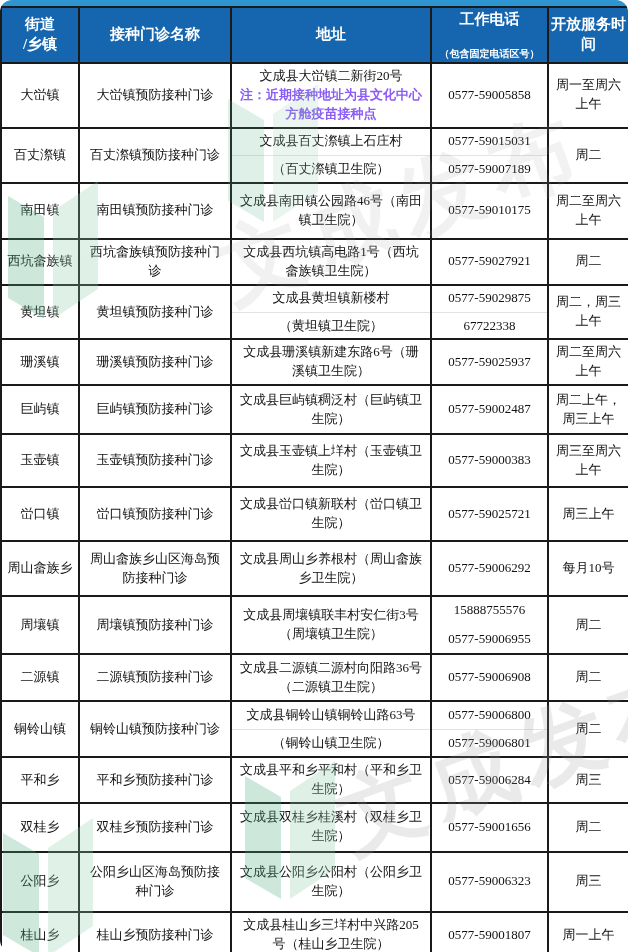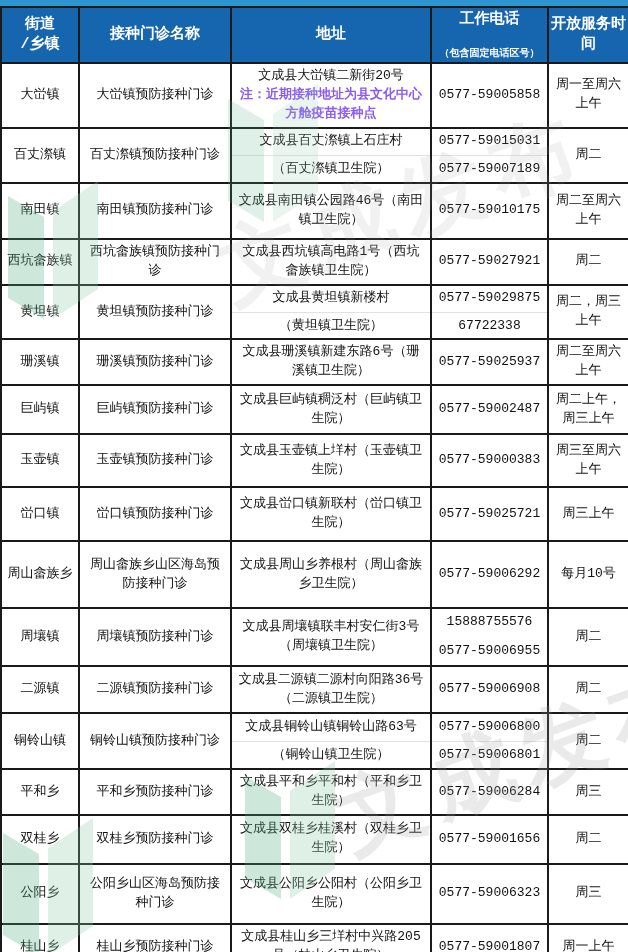--- a/index.html
+++ b/index.html
@@ -1,18 +1,18 @@
 <!DOCTYPE html>
 <html><head>
 <meta charset="utf-8">
 <style>
   html,body{margin:0;padding:0;background:#ffffff;}
   .page{
     position:relative;width:628px;height:952px;overflow:hidden;
-    font-family:Liberation Mono, monospace;background:#ffffff;
+    font-family:Liberation Serif, serif;background:#ffffff;border-radius:12px;
   }
   .top-strip{height:6px;background:#2d95d0;}
   table.clinic-table{
     width:628px;border-collapse:collapse;table-layout:fixed;
   }
   col.w1{width:78px;} col.w2{width:152px;} col.w3{width:200px;}
   col.w4{width:117px;} col.w5{width:81px;}
   th{
     background:#1565af;color:#ffffff;font-size:15px;font-weight:bold;
     border:2px solid #1a1a1a;height:49px;padding:2px;line-height:1.3;
@@ -26,21 +26,21 @@
   }
   tbody tr:nth-child(1){height:63px}
   tbody tr:nth-child(2){height:46px}
   tbody tr:nth-child(3){height:56px}
   tbody tr:nth-child(4){height:46px}
   tbody tr:nth-child(5){height:54px}
   tbody tr:nth-child(6){height:38px}
   tbody tr:nth-child(7){height:49px}
   tbody tr:nth-child(8){height:53px}
   tbody tr:nth-child(9){height:54px}
-  tbody tr:nth-child(10){height:67px}
+  tbody tr:nth-child(10){height:55px}
   tbody tr:nth-child(11){height:58px}
   tbody tr:nth-child(12){height:47px}
   tbody tr:nth-child(13){height:56px}
   tbody tr:nth-child(14){height:45px}
   tbody tr:nth-child(15){height:49px}
   tbody tr:nth-child(16){height:60px}
   tbody tr:nth-child(17){height:47px}
   .note{color:#8b5cf6;font-weight:bold;margin-top:1px;}
   .hairline{border-top:1px solid #e2e2e2;margin:4px -5px;}
   .phone-gap{height:10px;}

